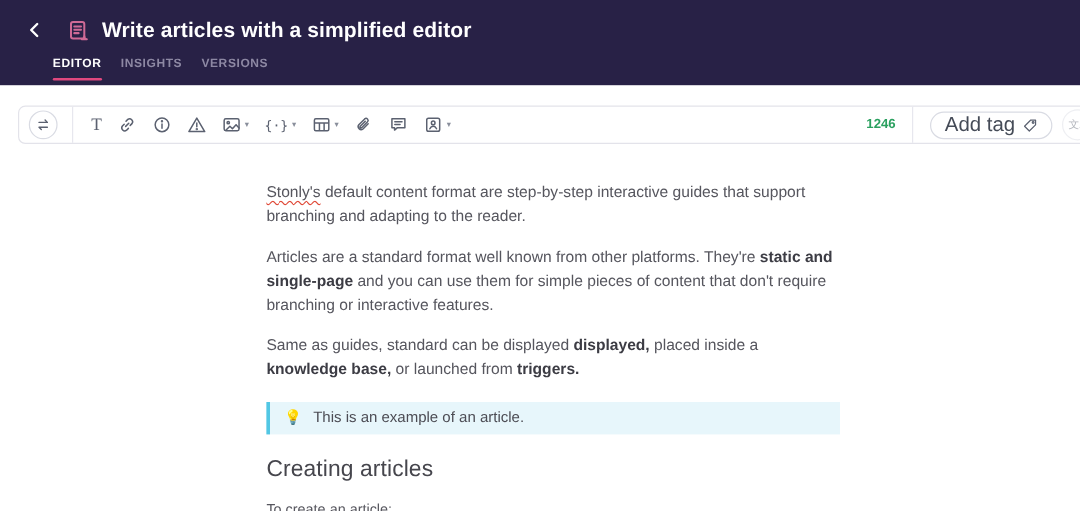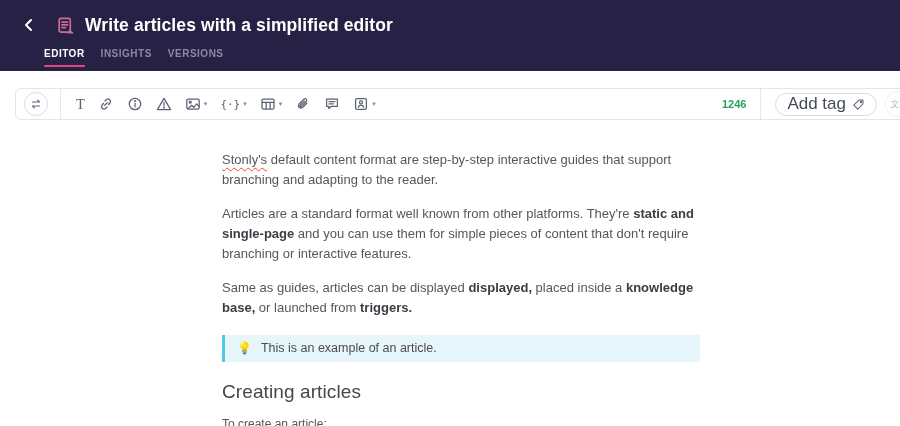--- a/index.html
+++ b/index.html
@@ -179,21 +179,21 @@
     </svg>
   </button>
   <span class="translate-btn">
     <span>文A</span>
   </span>
 </div>
 
 <main class="editor-canvas">
   <p><span class="misspell">Stonly's</span><span> default content format are step-by-step interactive guides that support branching and adapting to the reader.</span></p>
   <p><span>Articles are a standard format well known from other platforms. They're </span><b>static and single-page</b><span> and you can use them for simple pieces of content that don't require branching or interactive features.</span></p>
-  <p><span>Same as guides, articles can be displayed </span><b>displayed,</b><span> placed inside a </span><b>knowledge base,</b><span> or launched from </span><b>triggers.</b></p>
+  <p><span>Same as guides, standard can be displayed </span><b>displayed,</b><span> placed inside a </span><b>knowledge base,</b><span> or launched from </span><b>triggers.</b></p>
 
   <div class="callout">
     <span class="bulb">💡</span>
     <span>This is an example of an article.</span>
   </div>
 
   <h2 class="section-heading">Creating articles</h2>
   <p class="intro-line">To create an article:</p>
 
 </main>

